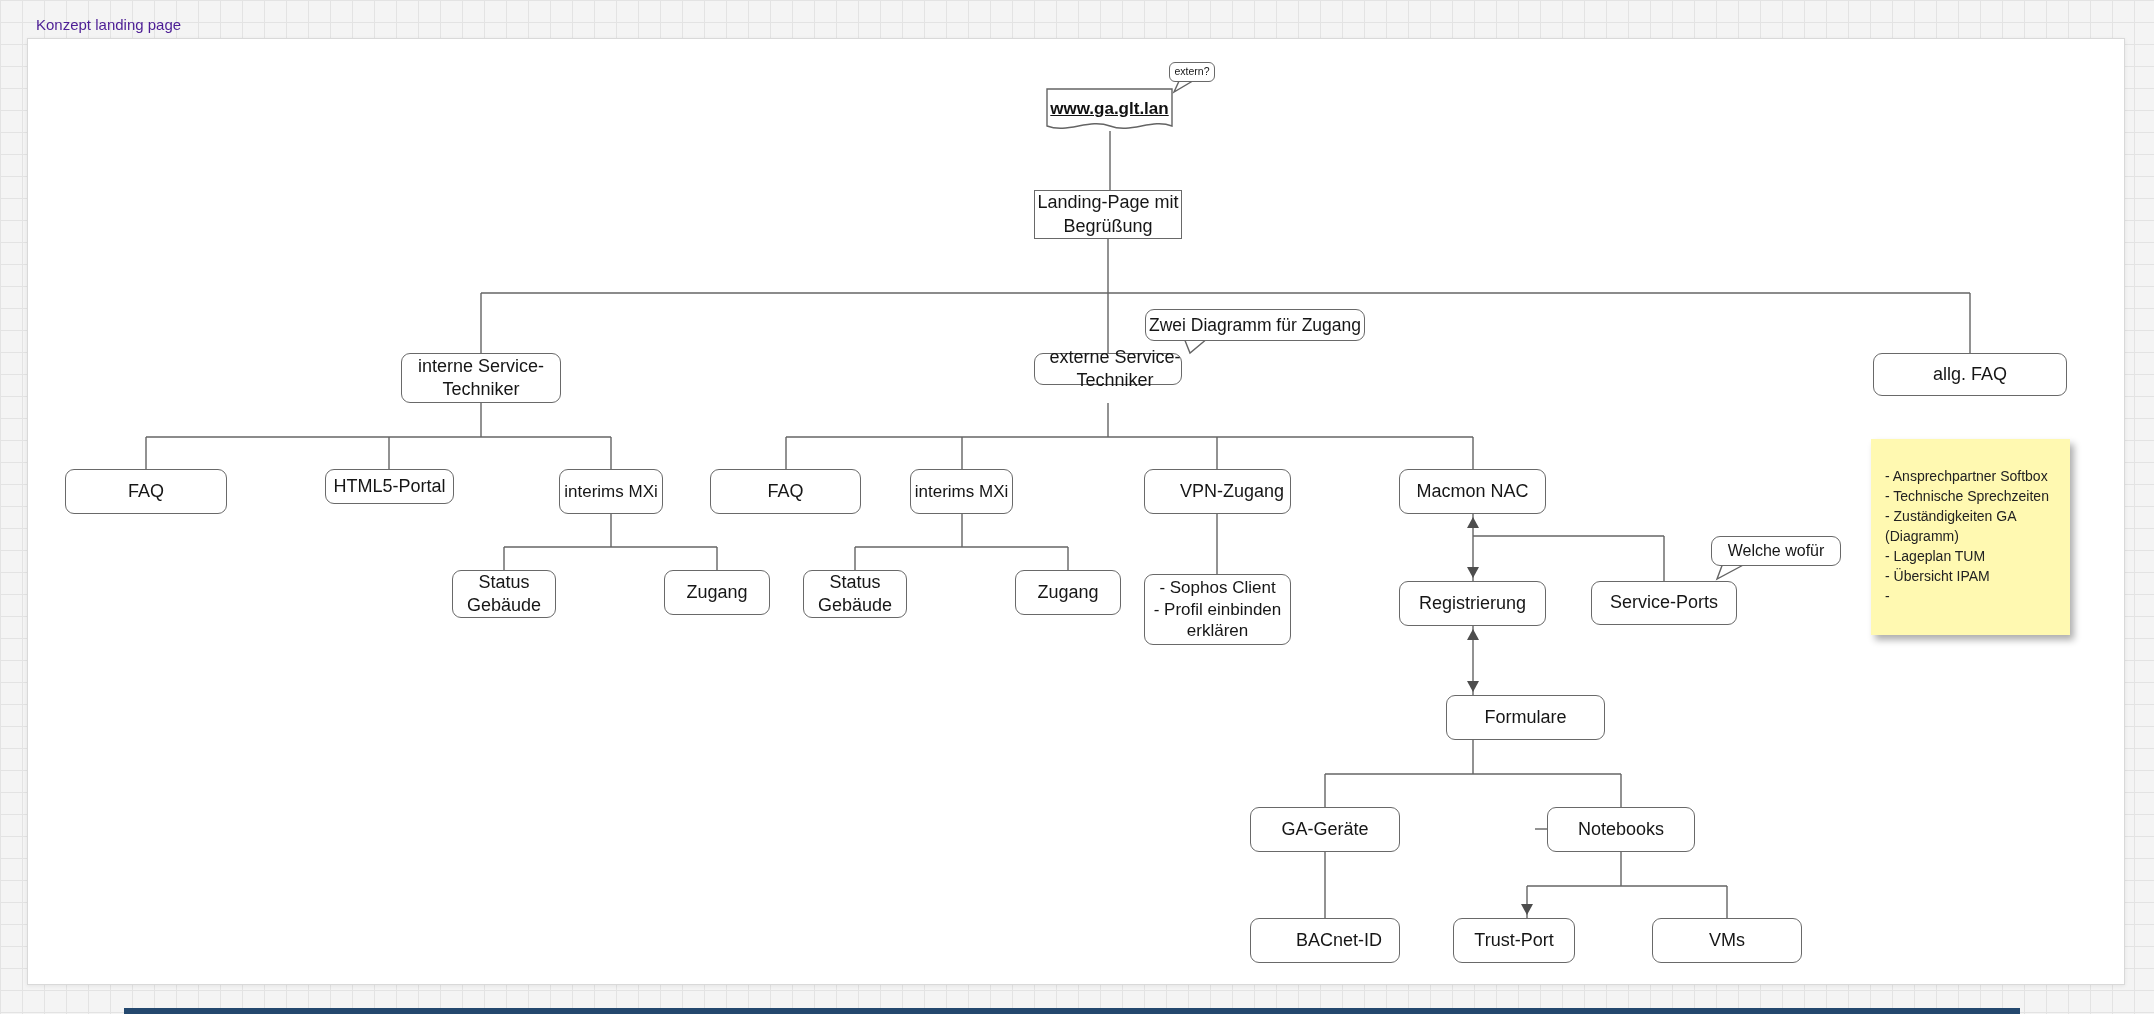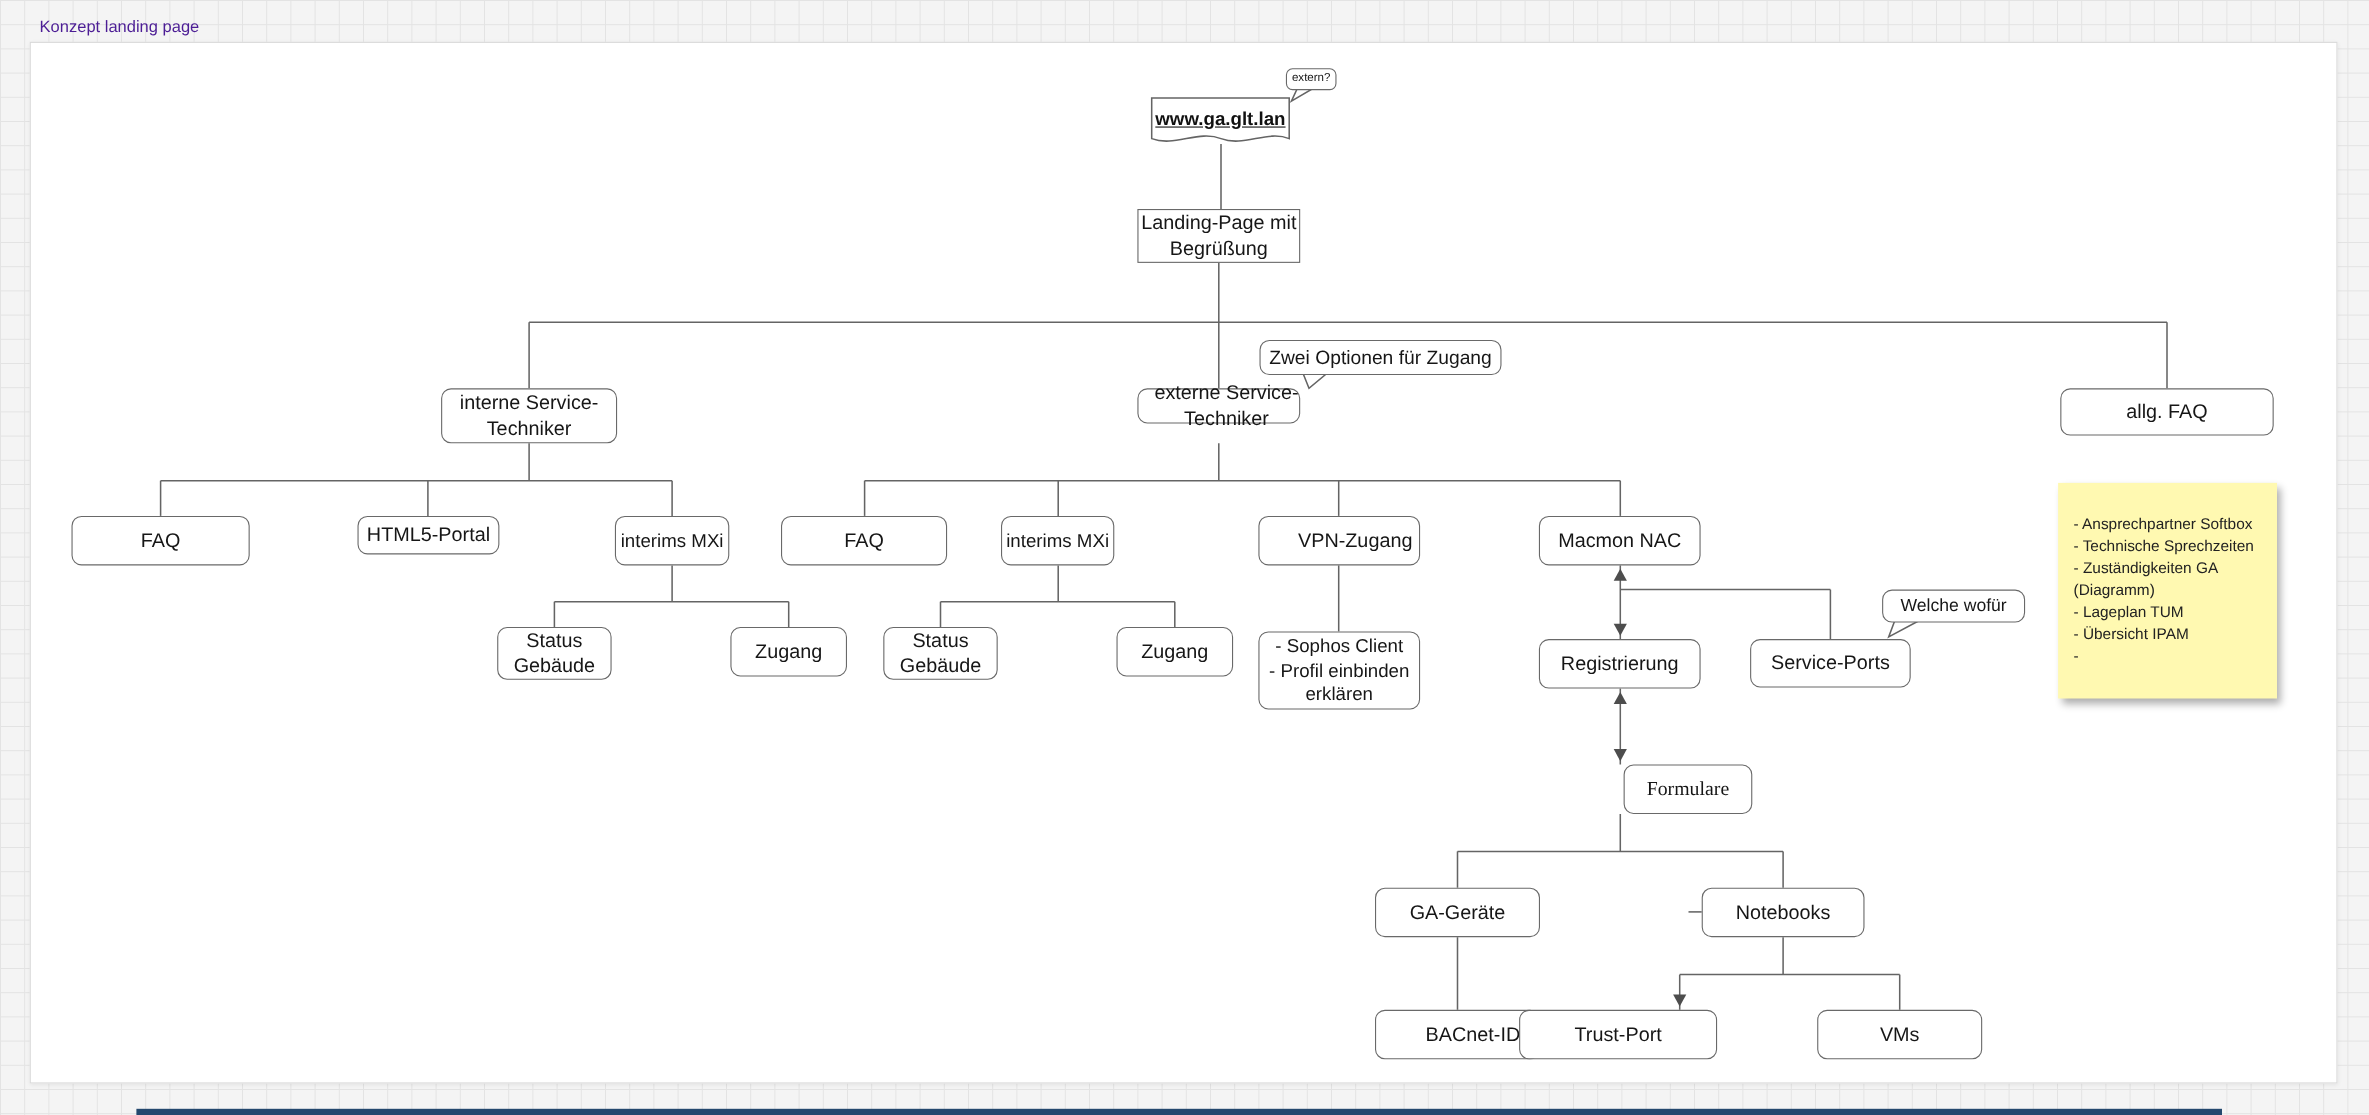--- a/index.html
+++ b/index.html
@@ -126,21 +126,21 @@
 </div>
 
 <div class="node sharp" style="left:1034px; top:190px; width:148px; height:49px;">
   <span>Landing-Page mit Begrüßung</span>
 </div>
 
 <div class="node" style="left:401px; top:353px; width:160px; height:50px;">
   <span>interne Service-Techniker</span>
 </div>
 <div class="node callout" style="left:1145px; top:309px; width:220px; height:32px;">
-  <span>Zwei Optionen für Zugang</span>
+  <span>Zwei Diagramm für Zugang</span>
 </div>
 <div class="node" style="left:1034px; top:353px; width:148px; height:32px;padding-left:14px;">
   <span>externe Service-Techniker</span>
 </div>
 <div class="node" style="left:1873px; top:353px; width:194px; height:43px;">
   <span>allg. FAQ</span>
 </div>
 
 <div class="sticky" style="left:1871px; top:408px; width:199px; height:196px;margin-top:31px;">
   <div>- Ansprechpartner Softbox</div>
@@ -199,32 +199,32 @@
 <div class="node" style="left:1399px; top:581px; width:147px; height:45px;">
   <span>Registrierung</span>
 </div>
 <div class="node" style="left:1591px; top:581px; width:146px; height:44px;">
   <span>Service-Ports</span>
 </div>
 <div class="node callout" style="left:1711px; top:536px; width:130px; height:30px; font-size:16px;">
   <span>Welche wofür</span>
 </div>
 
-<div class="node" style="left:1476px; top:695px; width:117px; height:45px;font-family:Liberation Serif, serif;">
+<div class="node" style="left:1446px; top:695px; width:159px; height:45px;">
   <span>Formulare</span>
 </div>
 <div class="node" style="left:1250px; top:807px; width:150px; height:45px;">
   <span>GA-Geräte</span>
 </div>
 <div class="node" style="left:1547px; top:807px; width:148px; height:45px;">
   <span>Notebooks</span>
 </div>
 <div class="node" style="left:1250px; top:918px; width:150px; height:45px;padding-left:28px;">
   <span>BACnet-ID</span>
 </div>
-<div class="node" style="left:1381px; top:918px; width:180px; height:45px;">
+<div class="node" style="left:1453px; top:918px; width:122px; height:45px;">
   <span>Trust-Port</span>
 </div>
 <div class="node" style="left:1652px; top:918px; width:150px; height:45px;">
   <span>VMs</span>
 </div>
 
 <div class="bottom-bar"></div>
 
 </body></html>

